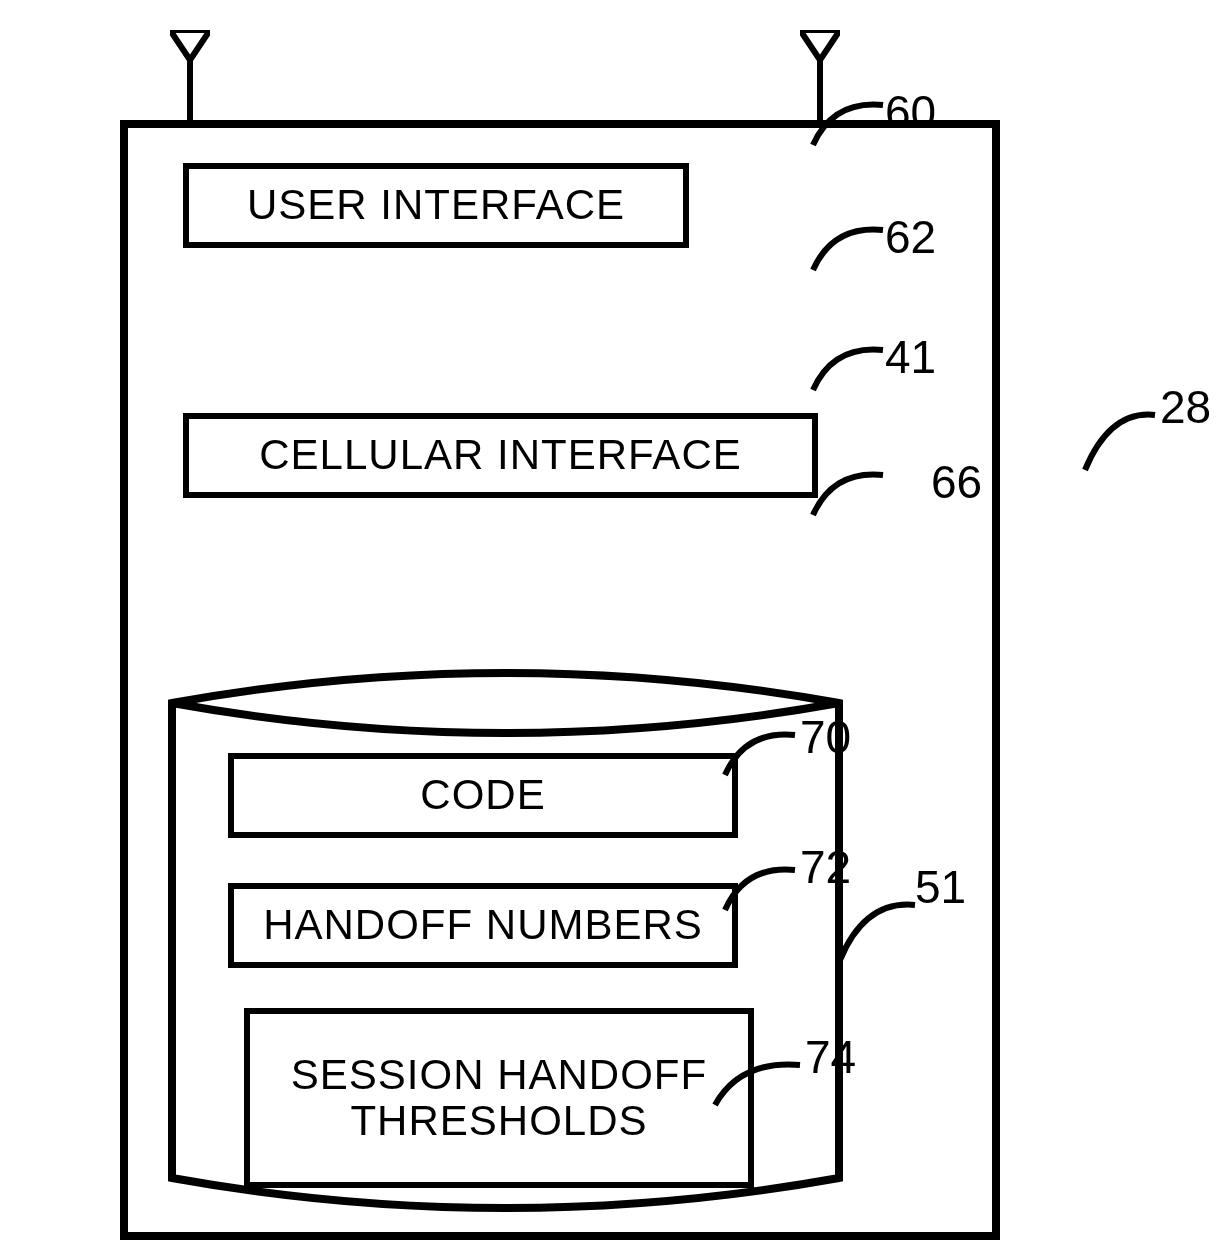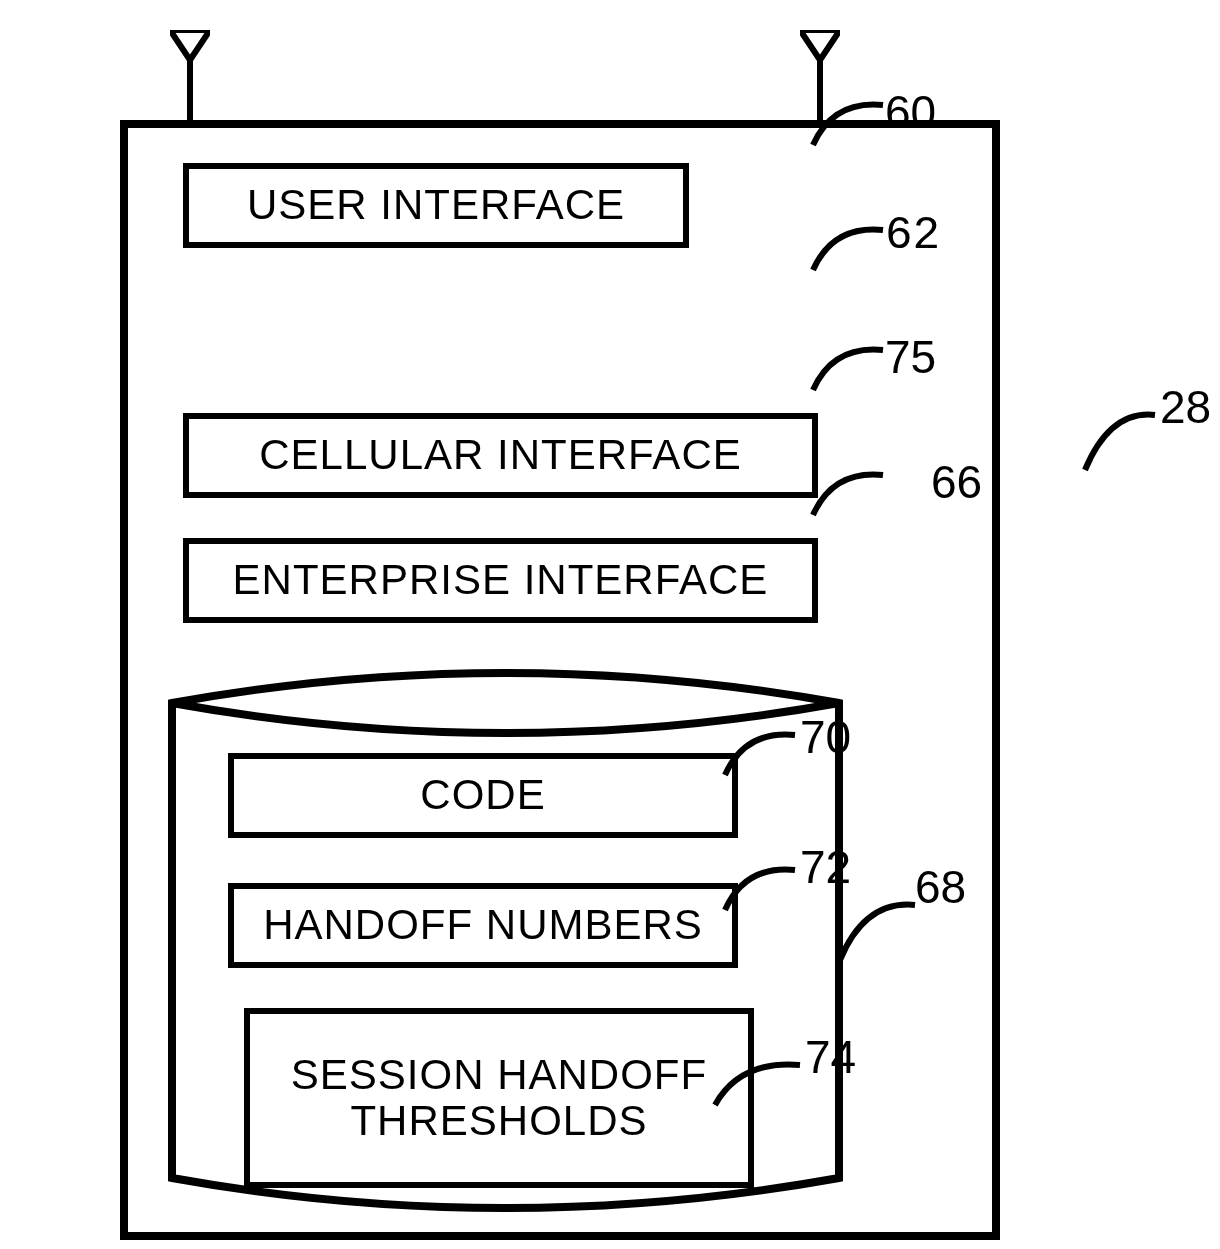--- a/index.html
+++ b/index.html
@@ -77,21 +77,21 @@
       position: absolute;
       font-size: 46px;
       font-family: Arial, sans-serif;
     }
     .tick {
       position: absolute;
     }
     .tick svg { display: block; }
 
     .ref-60 { left: 805px; top: 55px; }
-    .ref-62 { left: 805px; top: 180px; font-family: Liberation Mono, monospace; }
+    .ref-62 { left: 805px; top: 180px; }
     .ref-64 { left: 805px; top: 300px; }
     .ref-66 { left: 851px; top: 425px; }
     .ref-28 { left: 1080px; top: 350px; }
     .ref-70 { left: 720px; top: 680px; }
     .ref-72 { left: 720px; top: 810px; }
     .ref-68 { left: 835px; top: 830px; }
     .ref-74 { left: 725px; top: 1000px; }
 
     .tick-60 { left: 728px; top: 65px; }
     .tick-62 { left: 728px; top: 190px; }
@@ -122,23 +122,20 @@
   </div>
 
   <div class="device">
 
     <div class="block ui-block">
       <span>USER INTERFACE</span>
     </div>
     <div class="block cell-block">
       <span>CELLULAR INTERFACE</span>
     </div>
-    <div class="block ent-block">
-      <span>ENTERPRISE INTERFACE</span>
-    </div>
 
     <div class="cylinder">
       <svg width="675" height="545" viewBox="0 0 675 545">
         <path d="M 4 35 Q 337 -25 671 35 L 671 510 Q 337 570 4 510 Z" fill="#fff" stroke="#000" stroke-width="8"></path>
         <path d="M 4 35 Q 337 95 671 35" fill="none" stroke="#000" stroke-width="8"></path>
       </svg>
       <div class="cyl-body">
         <div class="block code-block">
           <span>CODE</span>
         </div>
@@ -194,21 +191,21 @@
       </svg>
   </div>
   <div class="tick tick-74">
     <svg width="95" height="55">
         <path d="M 5 50 Q 30 5 90 10" fill="none" stroke="#000" stroke-width="6"></path>
       </svg>
   </div>
 
   <div class="ref ref-60">60</div>
   <div class="ref ref-62">62</div>
-  <div class="ref ref-64">75</div>
+  <div class="ref ref-64">41</div>
   <div class="ref ref-66">66</div>
   <div class="ref ref-28">28</div>
   <div class="ref ref-70">70</div>
   <div class="ref ref-72">72</div>
-  <div class="ref ref-68">68</div>
+  <div class="ref ref-68">51</div>
   <div class="ref ref-74">74</div>
 
 </div>
 
 </body></html>

